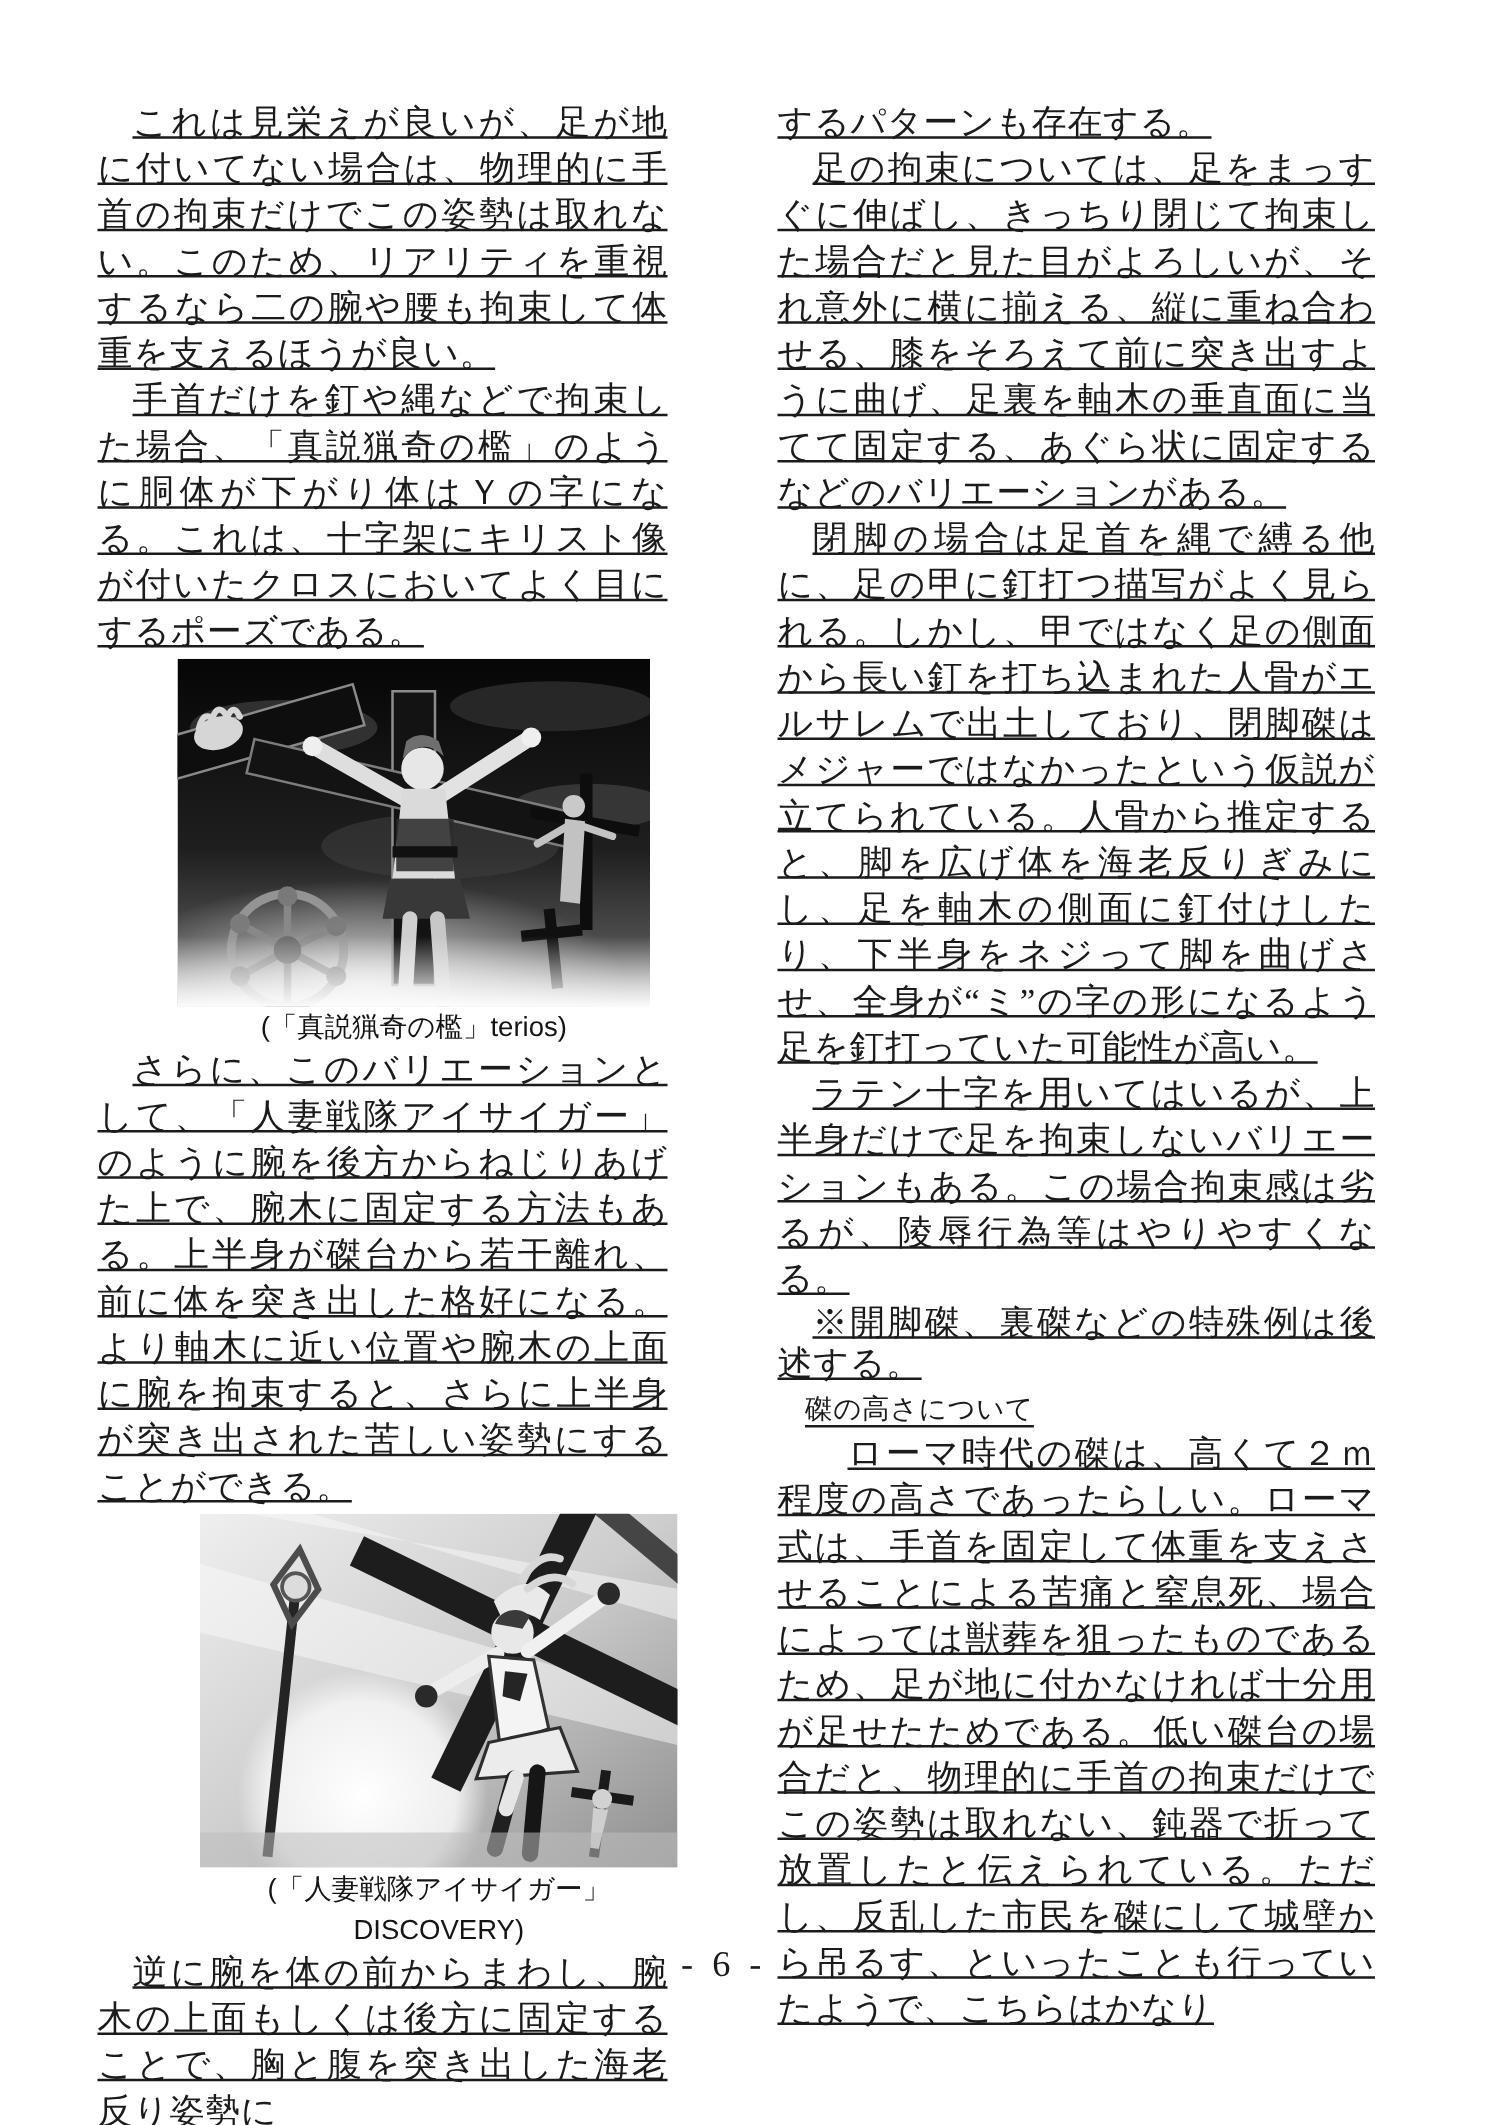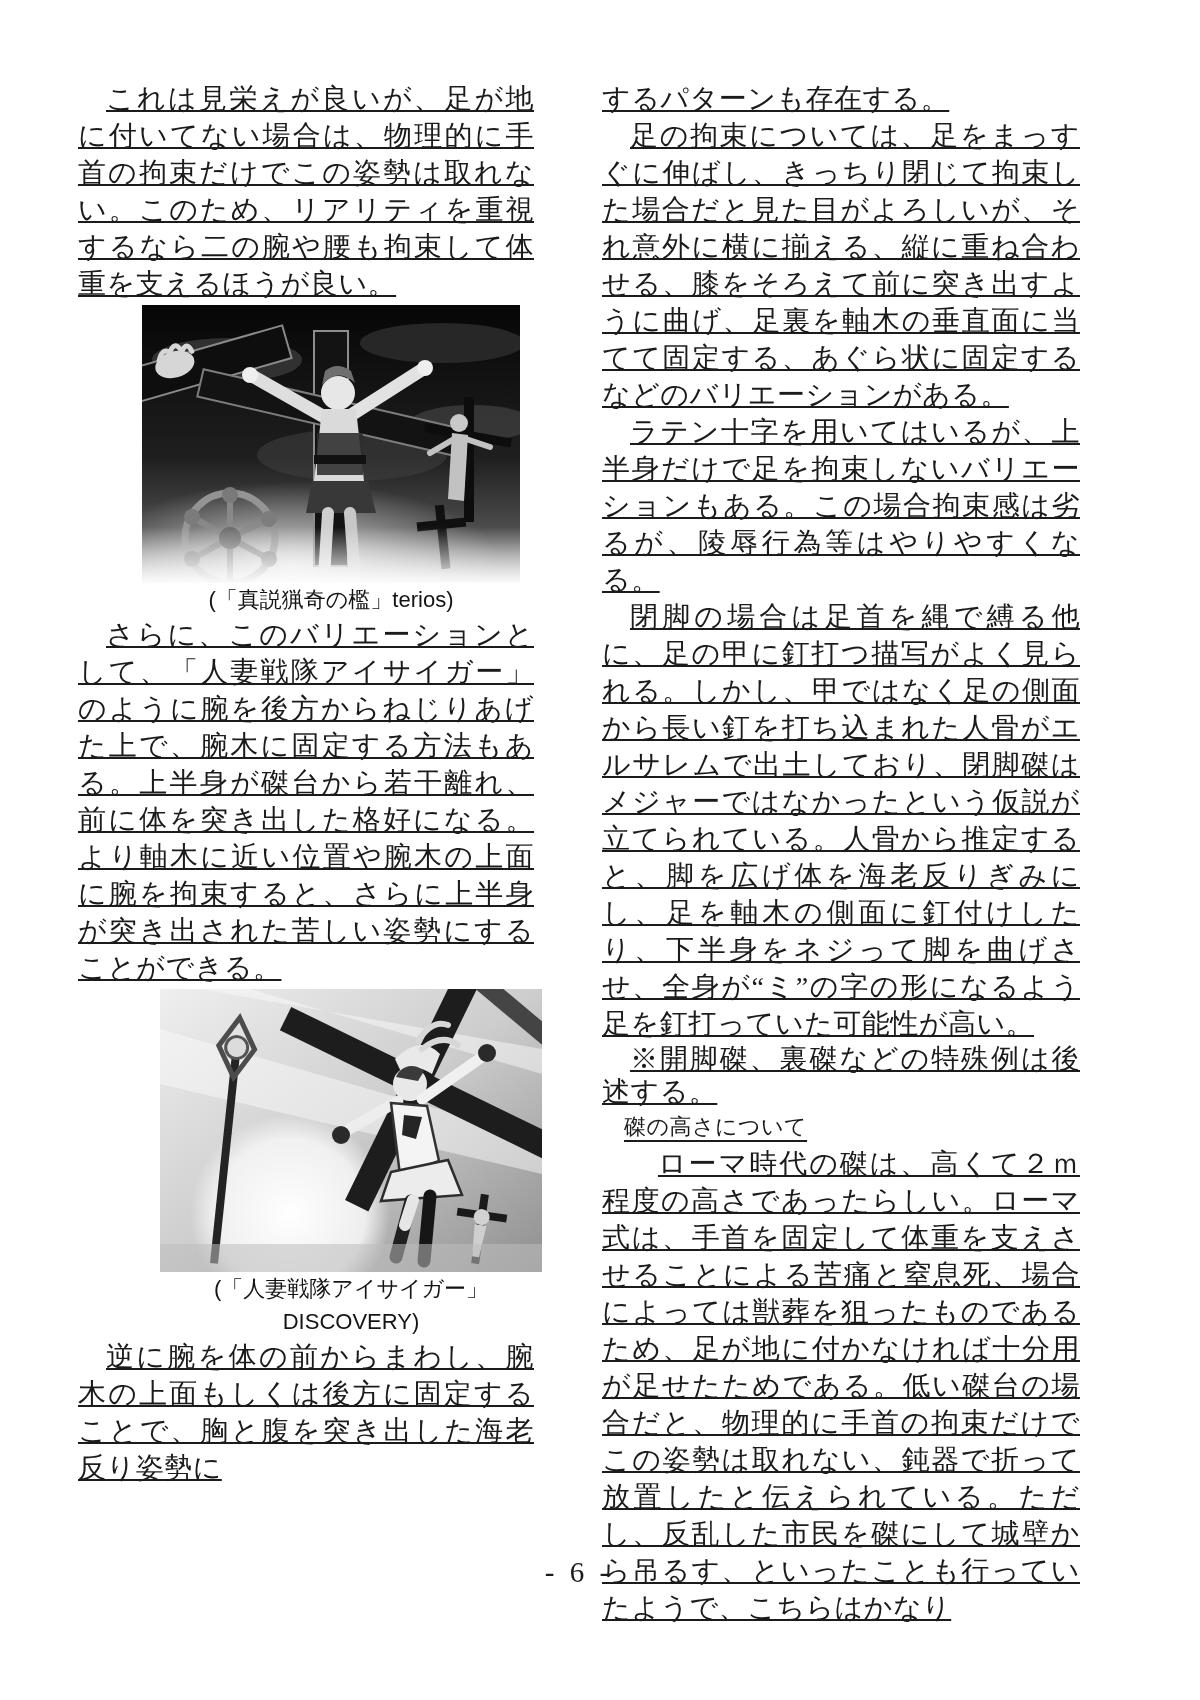--- a/index.html
+++ b/index.html
@@ -11,21 +11,21 @@
     overflow:hidden;
   }
   .page { position:absolute; inset:0; background:#ffffff; }
   .col {
     position:absolute; top:80px;
     font-size:28px; line-height:37px;
     text-align:justify; text-justify:inter-character;
     letter-spacing:0.5px;
   }
   .col-left  { left:78px;  width:456px; }
-  .col-right { left:602px; width:478px; }
+  .col-right { left:622px; width:478px; }
   .col p { margin:0; text-indent:1em;text-decoration:underline; }
   .col p.no-indent { text-indent:0; }
   .col p.indent2 { text-indent:2em; }
   figure { margin:0; padding:0; }
   .fig { display:block; }
   .fig1-wrap { margin:3px 0 0 64px; width:378px; }
   .fig2-wrap { margin:3px 0 0 82px; width:382px; }
   figcaption {
     font-family:"Liberation Sans","DejaVu Sans",sans-serif;
     font-weight:400; font-size:22px; line-height:33px;
@@ -49,20 +49,21 @@
     text-align:center; font-size:29px; letter-spacing:4px;
   }
 </style>
 </head>
 <body>
 
 <div class="page">
 
   <div class="col col-left">
     <p>これは見栄えが良いが、足が地に付いてない場合は、物理的に手首の拘束だけでこの姿勢は取れない。このため、リアリティを重視するなら二の腕や腰も拘束して体重を支えるほうが良い。</p>
+    <p>手首だけを釘や縄などで拘束した場合、「真説猟奇の檻」のように胴体が下がり体はＹの字になる。これは、十字架にキリスト像が付いたクロスにおいてよく目にするポーズである。</p>
 
     <figure class="fig1-wrap">
       <svg class="fig" width="378" height="278" viewBox="0 0 378 278" role="img">
         <defs>
           <linearGradient id="f1sky" x1="0" y1="0" x2="0" y2="1">
             <stop offset="0" stop-color="#060606"></stop>
             <stop offset="0.55" stop-color="#1f1f1f"></stop>
             <stop offset="0.85" stop-color="#555"></stop>
             <stop offset="1" stop-color="#9a9a9a"></stop>
           </linearGradient>
@@ -206,21 +207,21 @@
       </svg>
       <figcaption>(「人妻戦隊アイサイガー」DISCOVERY)</figcaption>
     </figure>
 
     <p>逆に腕を体の前からまわし、腕木の上面もしくは後方に固定することで、胸と腹を突き出した海老反り姿勢に</p>
   </div>
 
   <div class="col col-right">
     <p class="no-indent">するパターンも存在する。</p>
     <p>足の拘束については、足をまっすぐに伸ばし、きっちり閉じて拘束した場合だと見た目がよろしいが、それ意外に横に揃える、縦に重ね合わせる、膝をそろえて前に突き出すように曲げ、足裏を軸木の垂直面に当てて固定する、あぐら状に固定するなどのバリエーションがある。</p>
+    <p>閉脚の場合は足首を縄で縛る他に、足の甲に釘打つ描写がよく見られる。しかし、甲ではなく足の側面から長い釘を打ち込まれた人骨がエルサレムで出土しており、閉脚磔はメジャーではなかったという仮説が立てられている。人骨から推定すると、脚を広げ体を海老反りぎみにし、足を軸木の側面に釘付けしたり、下半身をネジって脚を曲げさせ、全身が“ミ”の字の形になるよう足を釘打っていた可能性が高い。</p>
     <p>ラテン十字を用いてはいるが、上半身だけで足を拘束しないバリエーションもある。この場合拘束感は劣るが、陵辱行為等はやりやすくなる。</p>
-    <p>閉脚の場合は足首を縄で縛る他に、足の甲に釘打つ描写がよく見られる。しかし、甲ではなく足の側面から長い釘を打ち込まれた人骨がエルサレムで出土しており、閉脚磔はメジャーではなかったという仮説が立てられている。人骨から推定すると、脚を広げ体を海老反りぎみにし、足を軸木の側面に釘付けしたり、下半身をネジって脚を曲げさせ、全身が“ミ”の字の形になるよう足を釘打っていた可能性が高い。</p>
     <p class="note">※開脚磔、裏磔などの特殊例は後述する。</p>
     <p class="section-heading">磔の高さについて</p>
     <p class="indent2">ローマ時代の磔は、高くて２ｍ程度の高さであったらしい。ローマ式は、手首を固定して体重を支えさせることによる苦痛と窒息死、場合によっては獣葬を狙ったものであるため、足が地に付かなければ十分用が足せたためである。低い磔台の場合だと、物理的に手首の拘束だけでこの姿勢は取れない、鈍器で折って放置したと伝えられている。ただし、反乱した市民を磔にして城壁から吊るす、といったことも行っていたようで、こちらはかなり</p>
   </div>
 
   <div class="page-number">- 6 -</div>
 </div>
 
 </body></html>

